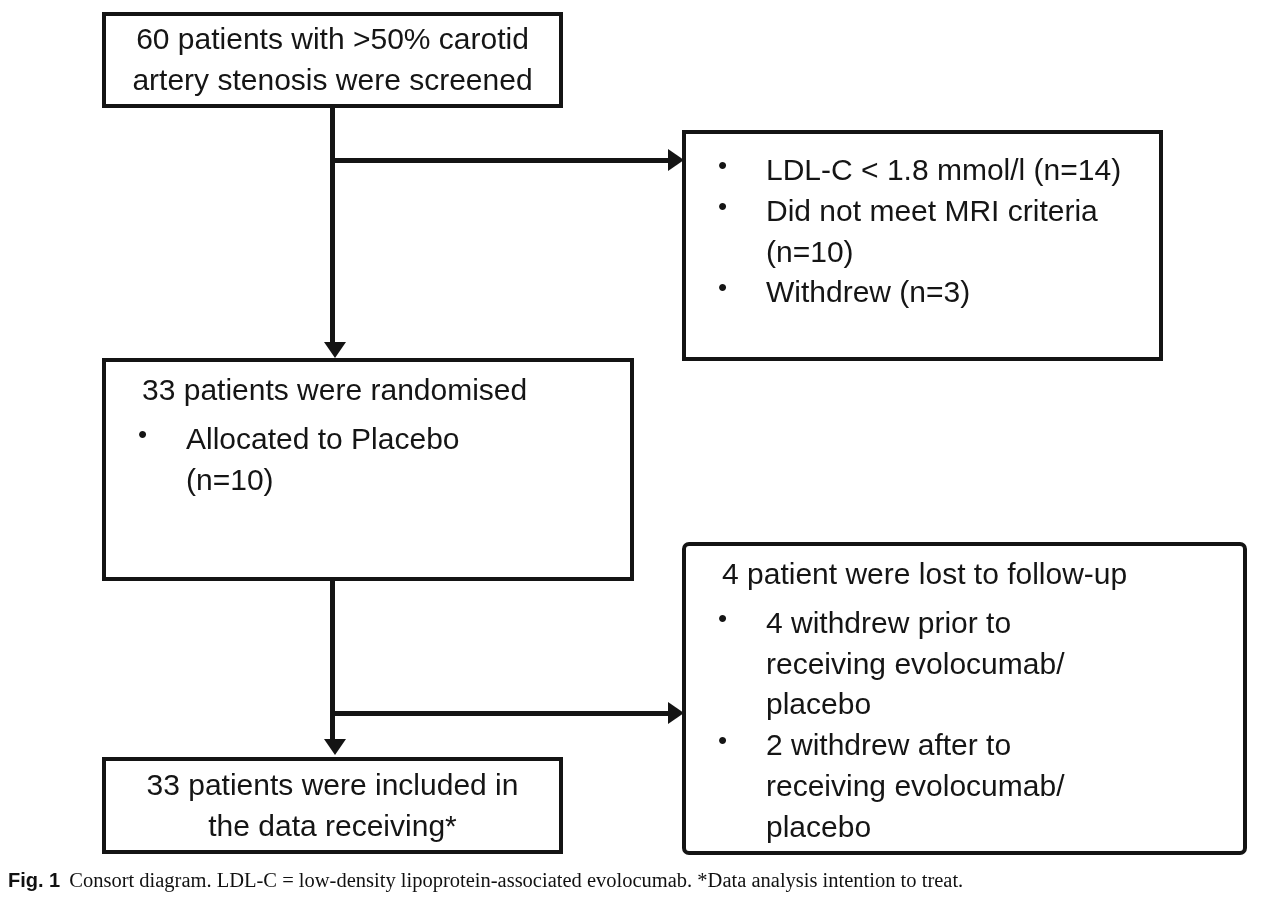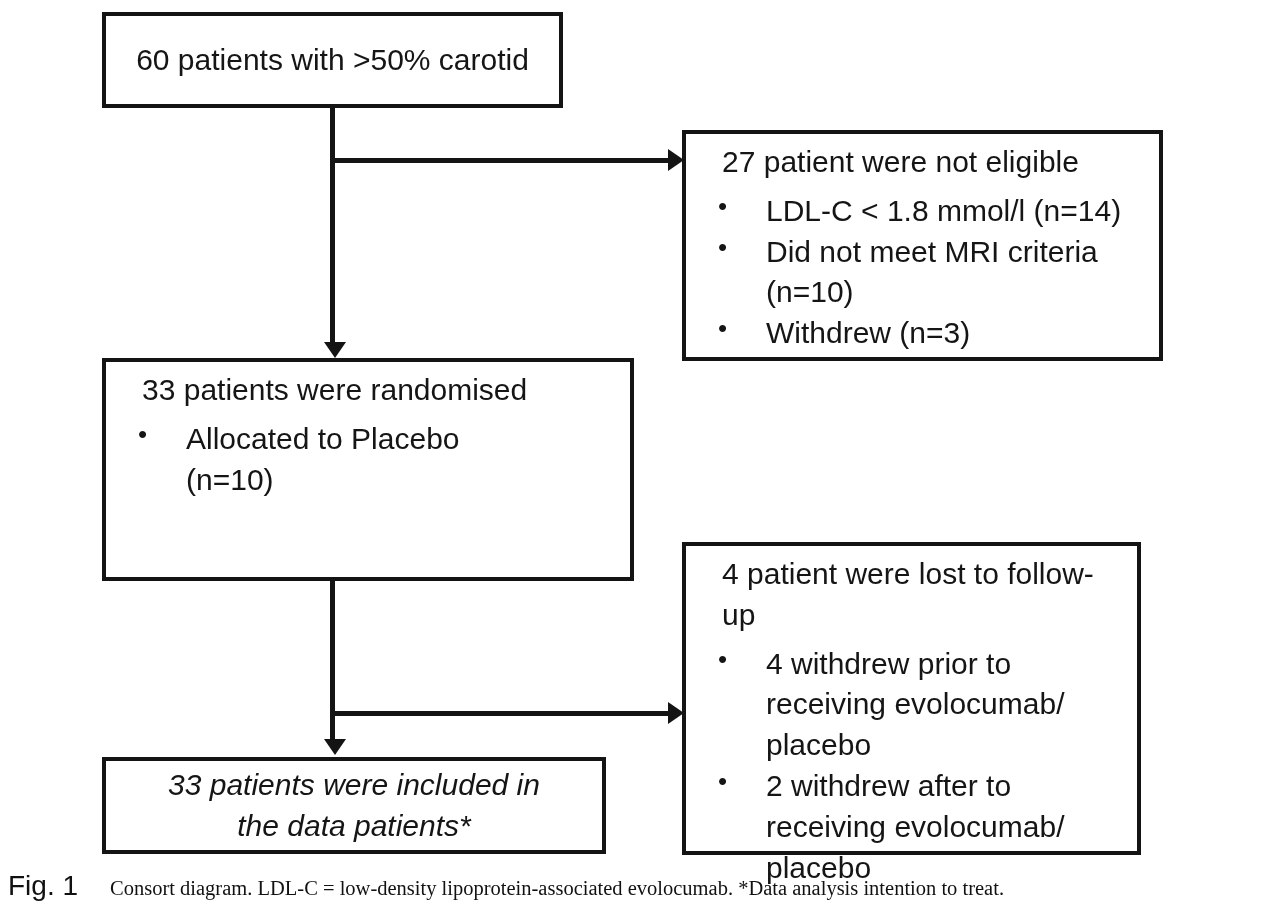--- a/index.html
+++ b/index.html
@@ -73,22 +73,22 @@
     left: 10px;
     top: -2px;
     font-size: 26px;
     line-height: 1.36;
   }
 
   
   #box-screened     { left: 102px; top: 12px;  width: 461px; height: 96px; }
   #box-ineligible   { left: 682px; top: 130px; width: 481px; height: 231px; }
   #box-randomised   { left: 102px; top: 358px; width: 532px; height: 223px; }
-  #box-lost         { left: 682px; top: 542px; width: 459px; height: 313px; }
-  #box-analysis     { left: 102px; top: 757px; width: 504px; height: 97px; font-style: italic; }
+  #box-lost         { left: 682px; top: 542px; width: 565px; height: 313px; border-radius: 7px; }
+  #box-analysis     { left: 102px; top: 757px; width: 461px; height: 97px; }
 
   
   .line-v {
     position: absolute;
     width: 5px;
     background: #141414;
   }
   .line-h {
     position: absolute;
     height: 5px;
@@ -128,42 +128,42 @@
     top: 868px;
     width: 1264px;
     font-family: "Liberation Serif", serif;
     font-size: 20.5px;
     line-height: 1.25;
     color: #111111;
     white-space: nowrap;
   }
   #caption .fig-label {
     font-family: "Liberation Sans", sans-serif;
-    font-weight: normal;
-    font-size: 28px;
-    margin-right: 32px;
+    font-weight: bold;
+    font-size: 20px;
+    margin-right: 9px;
   }
 </style>
 </head>
 <body>
 
 <div id="diagram">
 
   <div class="box box-centered" id="box-screened">
     <span>60 patients with &gt;50% carotid</span>
+    <span>artery stenosis were screened</span>
   </div>
 
   <div class="line-v" id="trunk-upper"></div>
   <div class="arrow-down" id="trunk-upper-head"></div>
 
   <div class="line-h" id="branch-upper"></div>
   <div class="arrow-right" id="branch-upper-head"></div>
 
   <div class="box box-list" id="box-ineligible">
-    <span class="box-head head-indent">27 patient were not eligible</span>
     <ul class="bullets">
       <li>LDL-C &lt; 1.8 mmol/l (n=14)</li>
       <li>Did not meet MRI criteria
 (n=10)</li>
       <li>Withdrew (n=3)</li>
     </ul>
   </div>
 
   <div class="box box-list" id="box-randomised">
     <span class="box-head head-indent">33 patients were randomised</span>
@@ -186,20 +186,20 @@
 receiving evolocumab/
 placebo</li>
       <li>2 withdrew after to
 receiving evolocumab/
 placebo</li>
     </ul>
   </div>
 
   <div class="box box-centered" id="box-analysis">
     <span>33 patients were included in</span>
-    <span>the data patients*</span>
+    <span>the data receiving*</span>
   </div>
 
 </div>
 
 <div id="caption">
   <span class="fig-label">Fig. 1</span><span>Consort diagram. LDL-C = low-density lipoprotein-associated evolocumab. *Data analysis intention to treat.</span>
 </div>
 
 </body></html>

